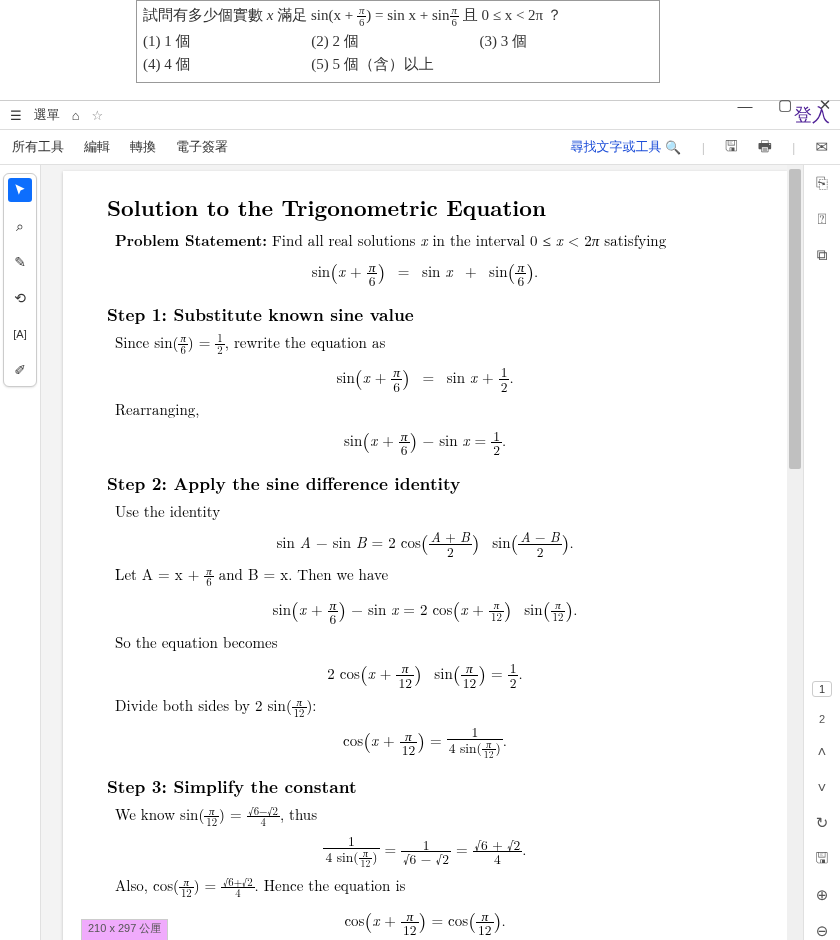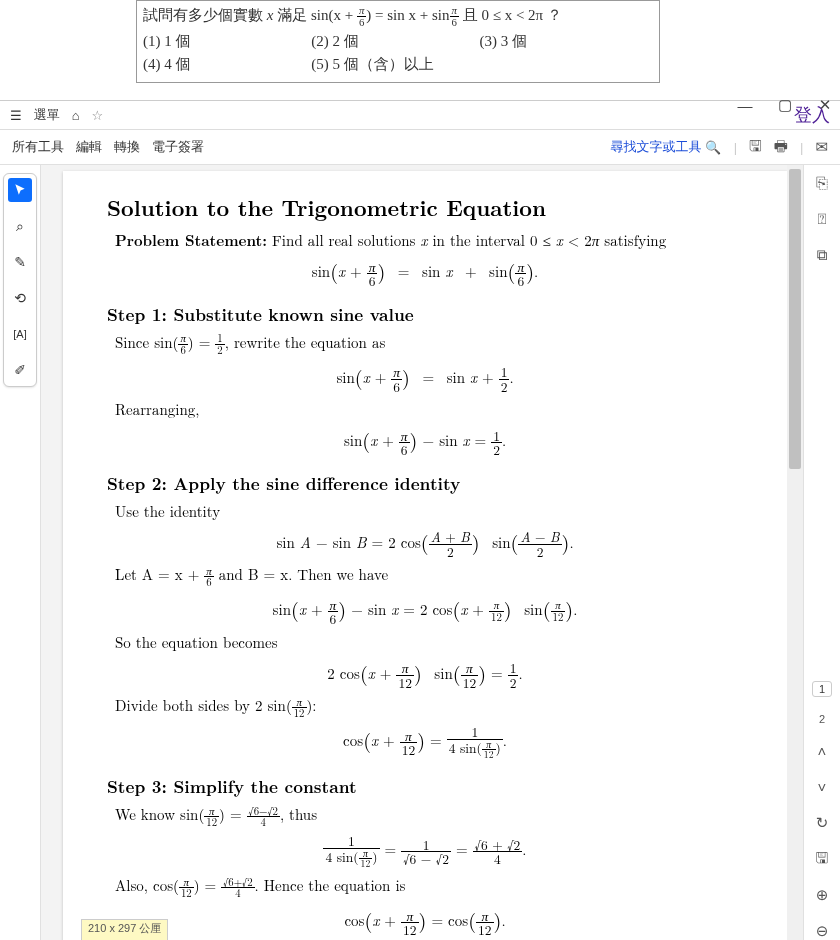--- a/index.html
+++ b/index.html
@@ -6,21 +6,21 @@
 .overlay{position:absolute;top:0;left:136px;width:510px;background:#fff;border:1px solid #999;z-index:100;padding:4px 6px 6px 6px;font-family:Liberation Serif, serif;font-size:15px}
 .overlay .q{margin-bottom:2px}
 .overlay .opts{display:flex;flex-wrap:wrap}
 .overlay .opt{width:33%;padding:2px 0}
 .titlebar{height:100px;border-bottom:1px solid #ccc;position:relative}
 .titlebar .right{position:absolute;right:6px;top:96px;display:flex;align-items:center;gap:22px}
 .tbtn{width:18px;height:18px;display:inline-flex;align-items:center;justify-content:center;font-size:15px;color:#444}
 .menubar{height:28px;display:flex;align-items:center;padding:0 10px;border-bottom:1px solid #ddd;gap:8px}
 .menubar .left{display:flex;align-items:center;gap:12px}
 .menubar .login{margin-left:auto;color:#4c1d95;font-size:18px}
-.toolbar{height:34px;display:flex;align-items:center;padding:0 12px;border-bottom:1px solid #e0e0e0;gap:12px;font-size:13px}
+.toolbar{height:34px;display:flex;align-items:center;padding:0 12px;border-bottom:1px solid #e0e0e0;gap:20px;font-size:13px}
 .toolbar .sp{flex:1}
 .toolbar .search{display:flex;align-items:center;gap:4px;color:#1d4ed8}
 .toolbar .ico{color:#555;font-size:15px}
 .toolbar .sep{color:#ccc}
 .main{display:flex;height:776px}
 .leftrail{width:40px;border-right:1px solid #e0e0e0;display:flex;flex-direction:column;align-items:center;padding-top:8px;gap:4px}
 .railgrp{background:#fff;border:1px solid #ccc;border-radius:6px;padding:4px 2px;display:flex;flex-direction:column;gap:12px;align-items:center;width:28px;box-shadow:0 1px 2px rgba(0,0,0,.1)}
 .railbtn{width:24px;height:24px;display:flex;align-items:center;justify-content:center;font-size:14px;color:#333;border-radius:3px}
 .railbtn.active{background:#0d6efd;color:#fff}
 .doc{flex:1;background:#f3f3f3;position:relative;overflow:hidden}
@@ -30,21 +30,21 @@
 .page p{margin:4px 8px;font-size:15px;line-height:1.35}
 .eq{text-align:center;font-size:15px;margin:6px 0}
 .frac{display:inline-block;vertical-align:middle;text-align:center;font-size:.9em}
 .frac .n{display:block;border-bottom:1px solid #000;padding:0 2px;line-height:1}
 .frac .d{display:block;padding:0 2px;line-height:1}
 .sfrac{font-size:.72em}
 .big{font-size:1.35em;vertical-align:-0.12em}
 .it{font-style:italic}
 .scrollv{position:absolute;right:0;top:0;width:16px;height:100%;background:#f0f0f0}
 .scrollv .thumb{position:absolute;left:2px;width:12px;background:#c0c0c0;border-radius:2px}
-.status{position:absolute;bottom:0;left:40px;height:18px;background:#fef9c3;border:1px solid #ccc;font-size:11px;padding:1px 6px;color:#555}
+.status{position:absolute;bottom:0;left:40px;height:18px;background:#f0abfc;border:1px solid #ccc;font-size:11px;padding:1px 6px;color:#555}
 .rightrail{width:36px;border-left:1px solid #e0e0e0;display:flex;flex-direction:column;align-items:center;padding-top:8px;gap:16px}
 .rightrail .ic{width:20px;height:20px;display:flex;align-items:center;justify-content:center;color:#555;font-size:15px}
 .rightrail .spacer{flex:1}
 .pagenum{border:1px solid #ccc;border-radius:3px;padding:1px 6px;font-size:11px}
 </style>
 </head>
 <body>
 
 <div class="overlay">
  <div class="q">

